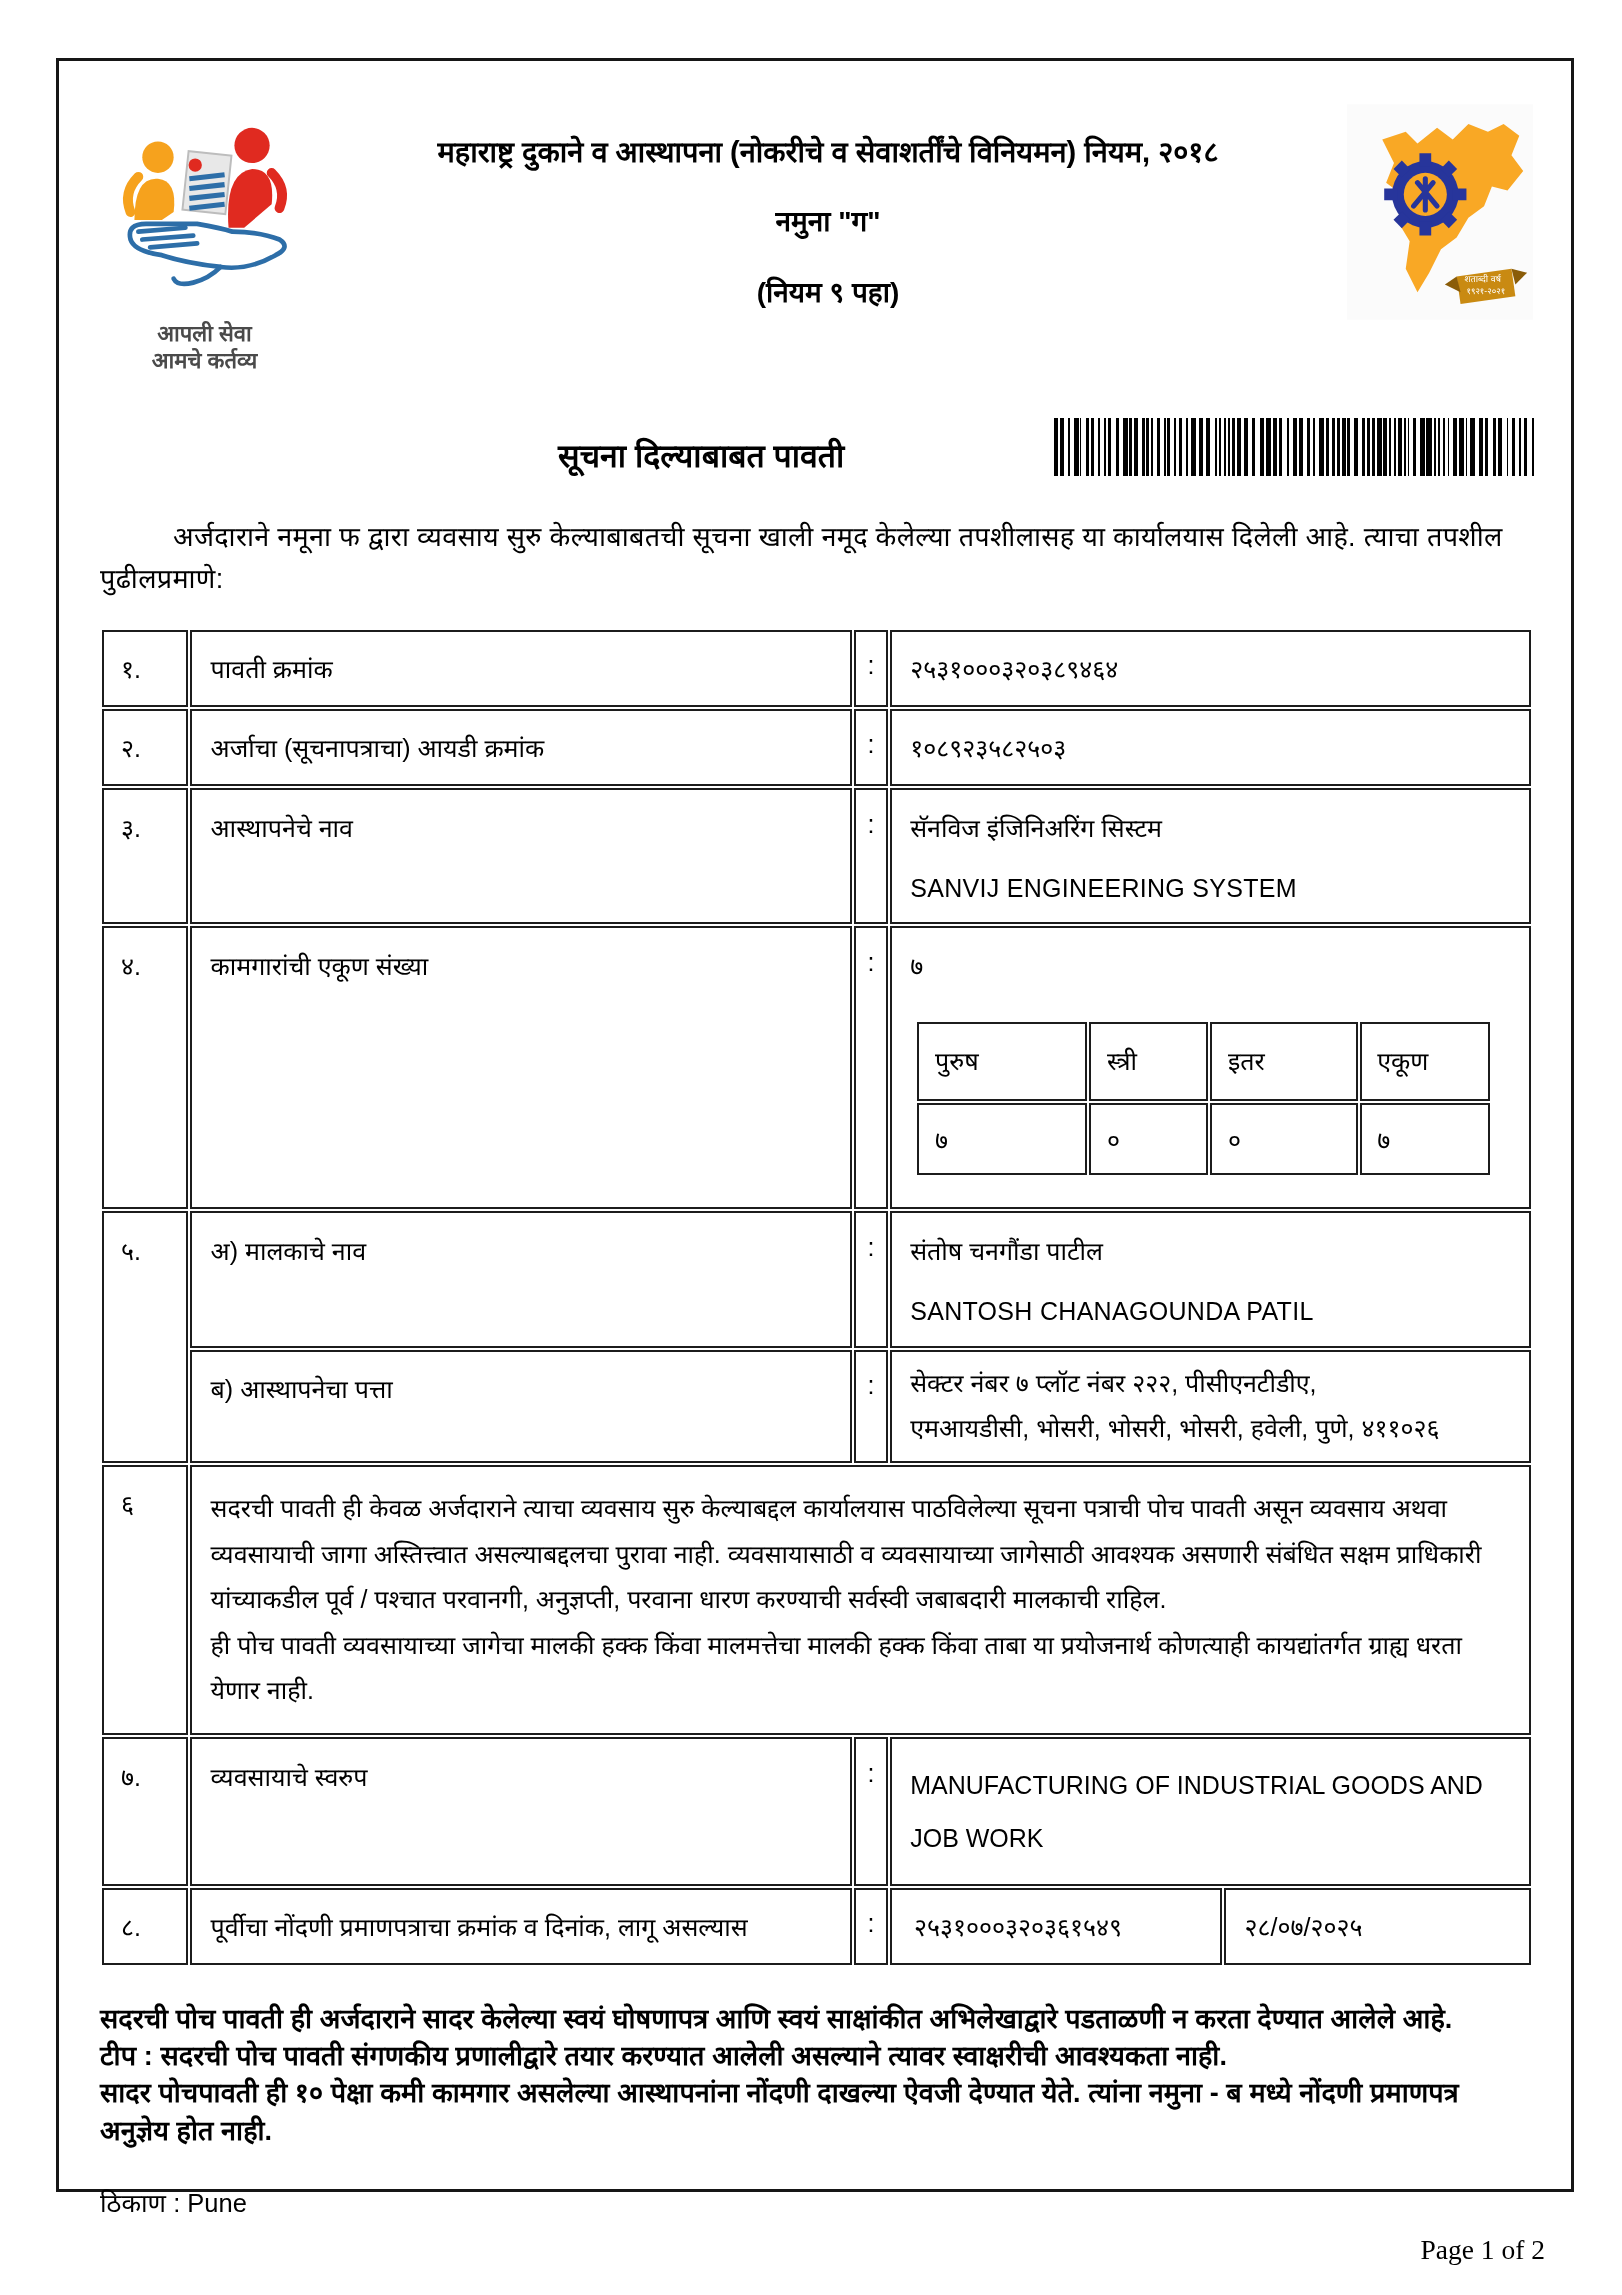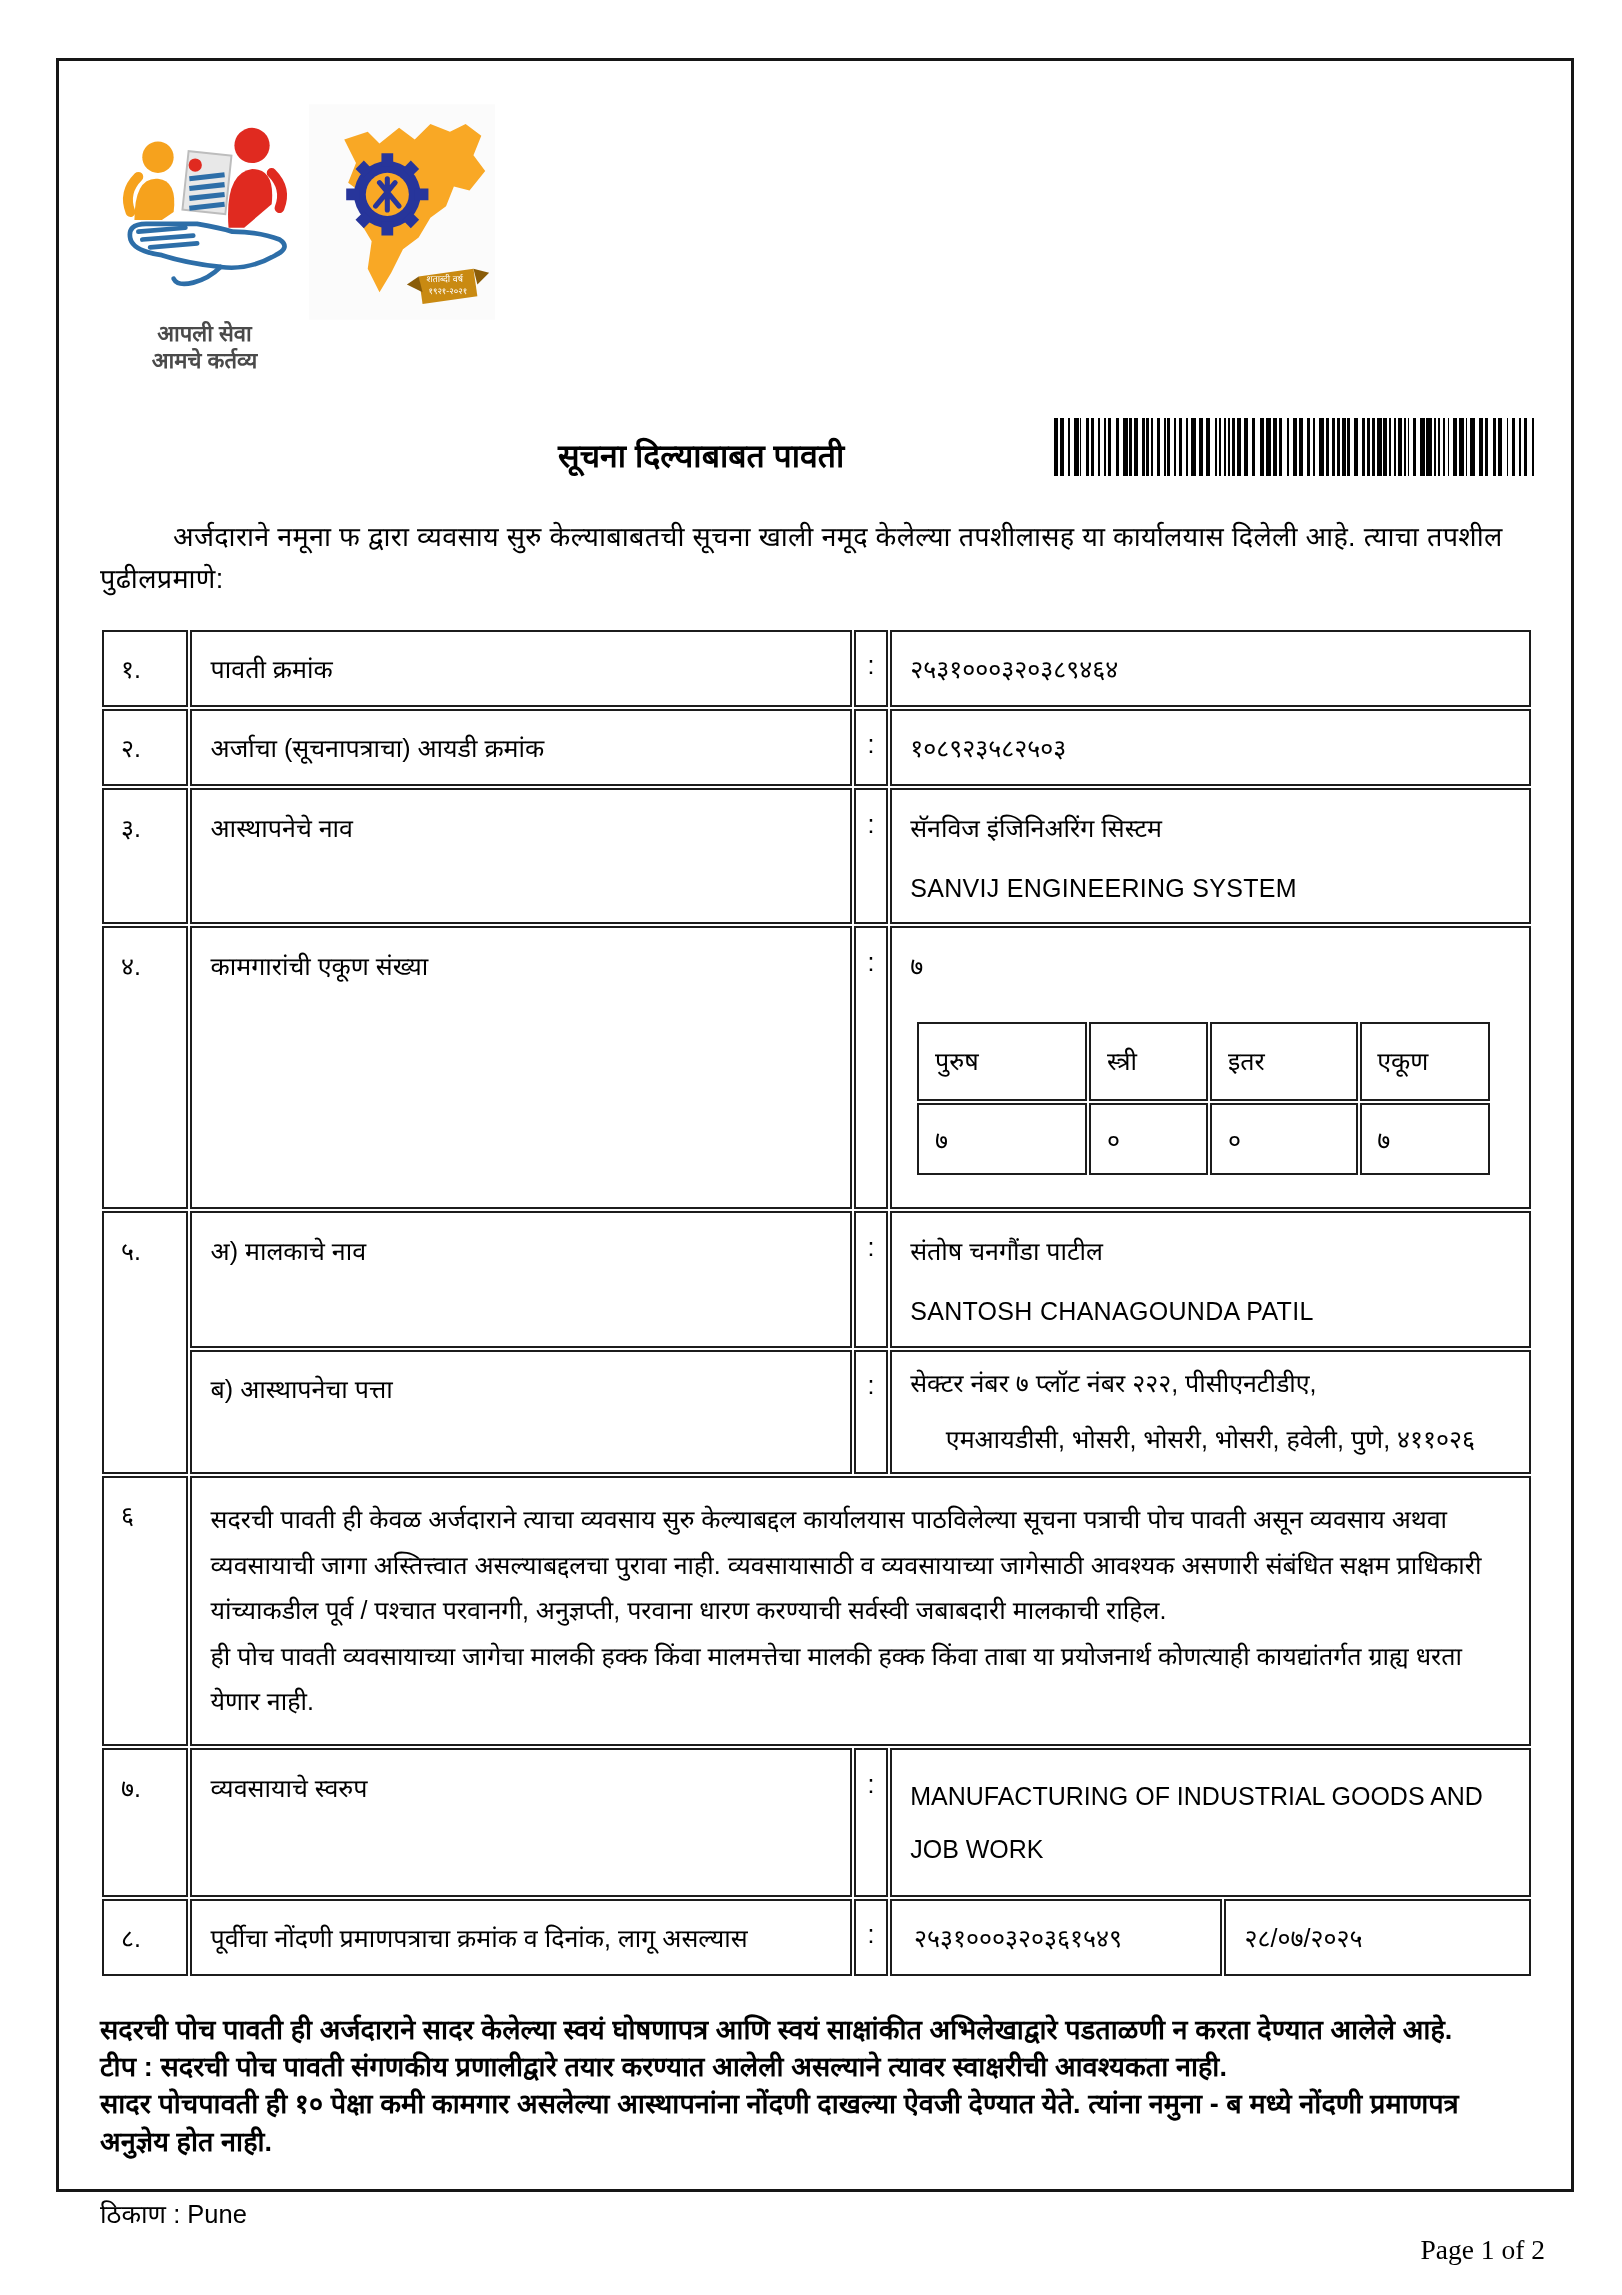--- a/index.html
+++ b/index.html
@@ -36,21 +36,21 @@
   table{border-collapse:separate;border-spacing:2px;}
   .main-table{width:100%;margin-top:26px;font-size:25px;}
   .main-table td{border:2.6px solid #1c1c1c;padding:19.6px 18.3px;vertical-align:top;background:#fff;}
   .main-table .c-no{width:47px;text-align:left;padding-left:17px;}
   .main-table .c-label{width:621px;}
   .main-table .c-colon{width:17px;text-align:center;padding-left:6.5px;padding-right:6.5px;}
   .main-table .c-val{}
   .val-en{font-family:"Liberation Sans", sans-serif;letter-spacing:0.3px;margin-top:30px;}
   .val-mr{}
   .addr-line{line-height:1.0;}
-  .addr-line + .addr-line{margin-top:31px;text-align:center;}
+  .addr-line + .addr-line{margin-top:20px;}
   
   .workers{width:96%;margin:38px auto 10.5px 5.2px;font-size:25px;}
   .workers td{border:2.6px solid #1c1c1c;padding:17px 15.7px;background:#fff;}
   .workers .w0{width:30%;} .workers .w1{width:21%;} .workers .w2{width:26%;} .workers .w3{width:23%;margin-top:16px;}
   .workers .hrow td{padding-top:19.6px;padding-bottom:22px;}
   
   .legal p{margin:0;line-height:1.82;}
   
   .c-val8{width:288px;}
   
@@ -94,20 +94,25 @@
         <g stroke="#2d6ea8" stroke-width="2.4" fill="none" stroke-linecap="round">
           <path d="M12 62 Q10 54 20 54 L46 54 Q58 56 64 58 Q78 58 88 62 Q94 66 86 70 Q72 78 58 76 Q40 74 28 70 Q14 68 12 62 Z"></path>
           <path d="M16 58 L40 56 M18 62 L44 60 M22 66 L46 64"></path>
           <path d="M58 76 Q52 82 44 84 Q36 86 34 82"></path>
         </g>
       </svg>
       <div class="tagline">आपली सेवा</div>
       <div class="tagline" style="margin-top:0;">आमचे कर्तव्य</div>
     </div>
 
+    <div class="titles">
+      <div class="title-main">महाराष्ट्र दुकाने व आस्थापना (नोकरीचे व सेवाशर्तींचे विनियमन) नियम, २०१८</div>
+      <div class="title-sub">नमुना "ग"</div>
+      <div class="title-rule">(नियम ९ पहा)</div>
+    </div>
 
     <div class="logo-right">
       <svg width="186" height="216" viewBox="0 0 95 110">
         <rect x="0" y="0" width="95" height="110" fill="#fbfbfb"></rect>
 
         <path d="M18 18 L30 14 L36 20 L46 12 L54 18 L62 10 L72 14 L80 10 L88 16 L84 26 L90 34 L82 44 L74 42 L70 52 L62 58 L56 68 L48 74 L42 86 L36 96 L30 84 L32 70 L26 60 L28 46 L20 40 L24 30 Z" fill="#F9A825"></path>
 
         <g>
           <circle cx="40" cy="46" r="17" fill="#27359b"></circle>
           <g fill="#27359b">

